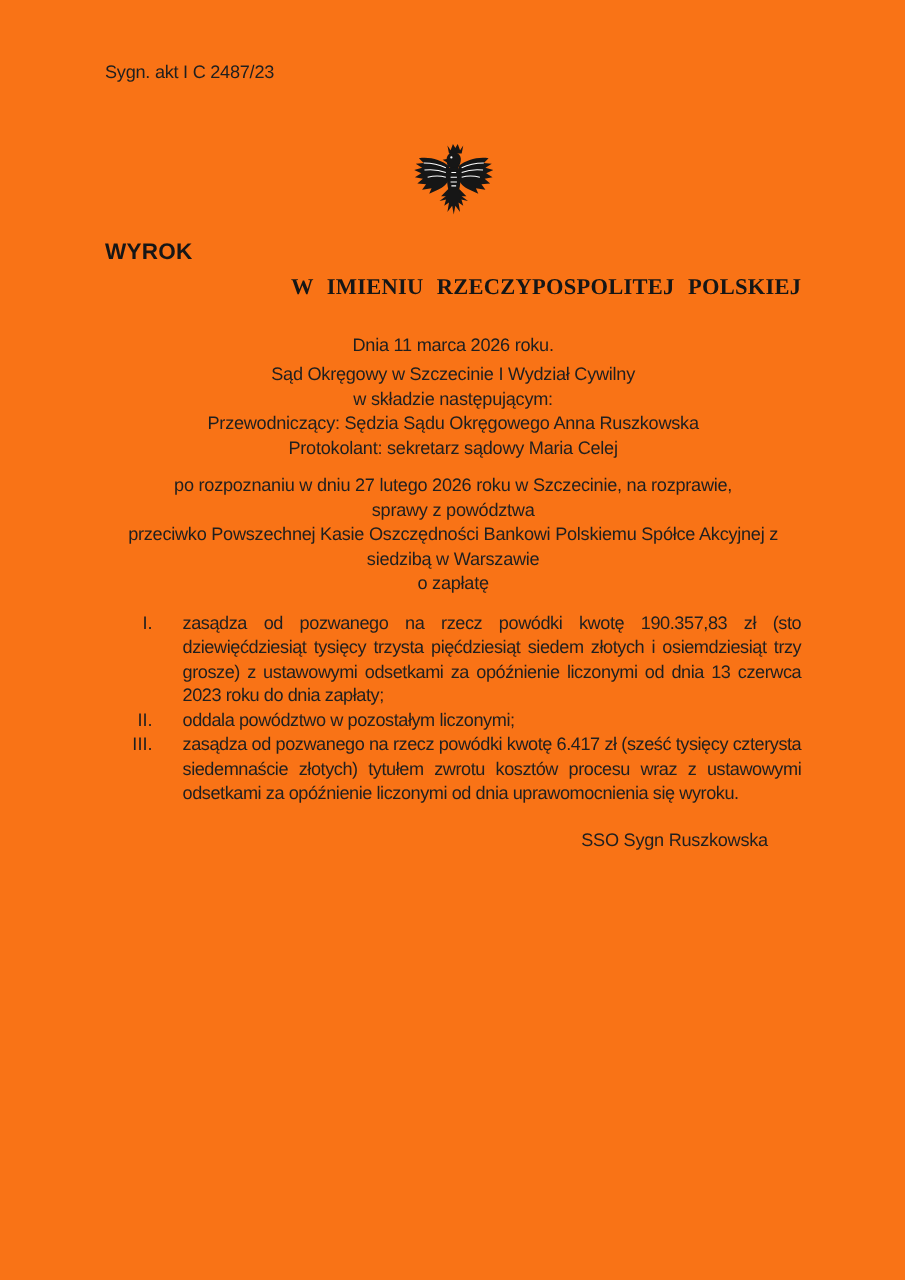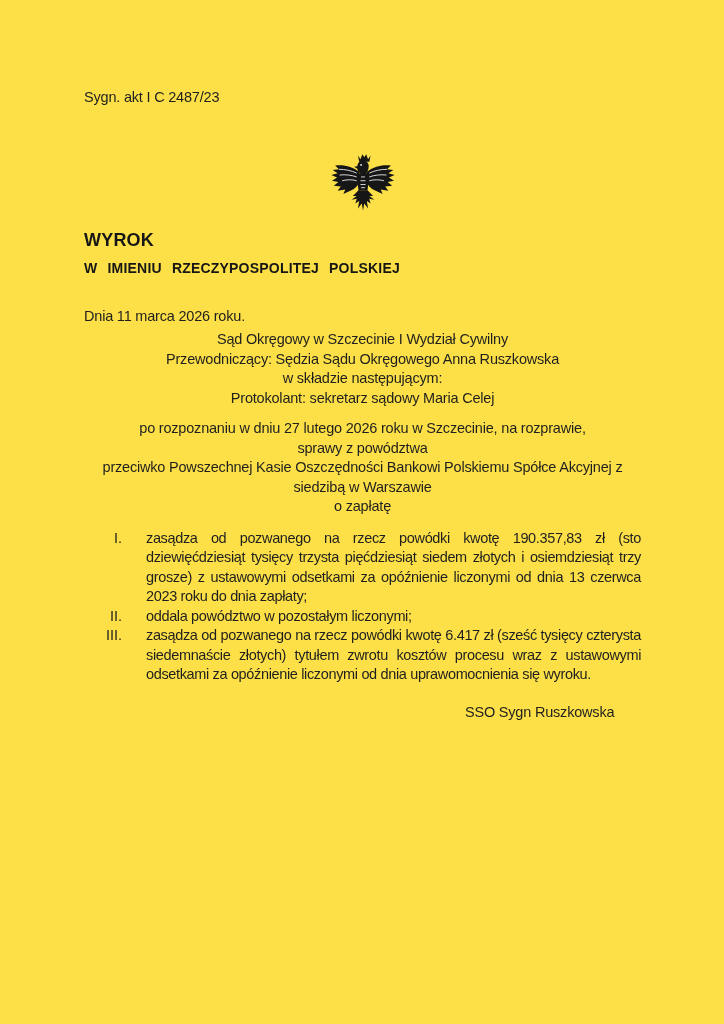--- a/index.html
+++ b/index.html
@@ -5,27 +5,27 @@
 <style>
   * { box-sizing: border-box; }
   html, body {
     margin: 0; padding: 0;
     background: #ffffff;
   }
   .page {
     position: relative;
     width: 724px;
     height: 1024px;
-    background: #fde047;
+    background: #f97316;
     color: #1f1f1f;
     font-family: "Liberation Sans", "DejaVu Sans", sans-serif;
     font-size: 14.5px;
     letter-spacing: -0.2px;
     line-height: 19.5px;
-    padding: 88px 83px 0 84px;
+    padding: 49px 83px 0 84px;
     overflow: hidden;
   }
   .sygn {
     font-size: 14.5px;
   }
   .emblem-row {
     margin-top: 41px;
     display: flex;
     justify-content: center;
   }
@@ -37,31 +37,32 @@
   .title1 {
     margin: 14px 0 0 0;
     font-size: 18px;
     font-weight: bold;
     letter-spacing: 0.2px;
     color: #161616;
     line-height: 22px;
   }
   .title2 {
     margin: 6px 0 0 0;
-    text-align: left;
-    font-size: 14px;
+    text-align: right;
+    font-size: 18px;
     font-weight: bold;
     word-spacing: 6px;
     letter-spacing: 0.2px;
     color: #161616;
     line-height: 22px;
+    font-family: Liberation Serif, serif;
   }
   .date-line {
     margin-top: 28px;
-    text-align: left;
+    text-align: center;
   }
   .court-block {
     margin-top: 4px;
   }
   .court-block div, .case-block div {
     line-height: 19.5px;
     text-align: center;
   }
   .case-block {
     margin-top: 11px;
@@ -133,22 +134,22 @@
     </svg>
   </div>
 
   <h1 class="title1">WYROK</h1>
   <h2 class="title2">W IMIENIU RZECZYPOSPOLITEJ POLSKIEJ</h2>
 
   <div class="date-line">Dnia 11 marca 2026 roku.</div>
 
   <div class="court-block">
     <div>Sąd Okręgowy w Szczecinie I Wydział Cywilny</div>
+    <div>w składzie następującym:</div>
     <div>Przewodniczący: Sędzia Sądu Okręgowego Anna Ruszkowska</div>
-    <div>w składzie następującym:</div>
     <div>Protokolant: sekretarz sądowy Maria Celej</div>
   </div>
 
   <div class="case-block">
     <div>po rozpoznaniu w dniu 27 lutego 2026 roku w Szczecinie, na rozprawie,</div>
     <div>sprawy z powództwa</div>
     <div>przeciwko Powszechnej Kasie Oszczędności Bankowi Polskiemu Spółce Akcyjnej z siedzibą w Warszawie</div>
     <div>o zapłatę</div>
   </div>
 

